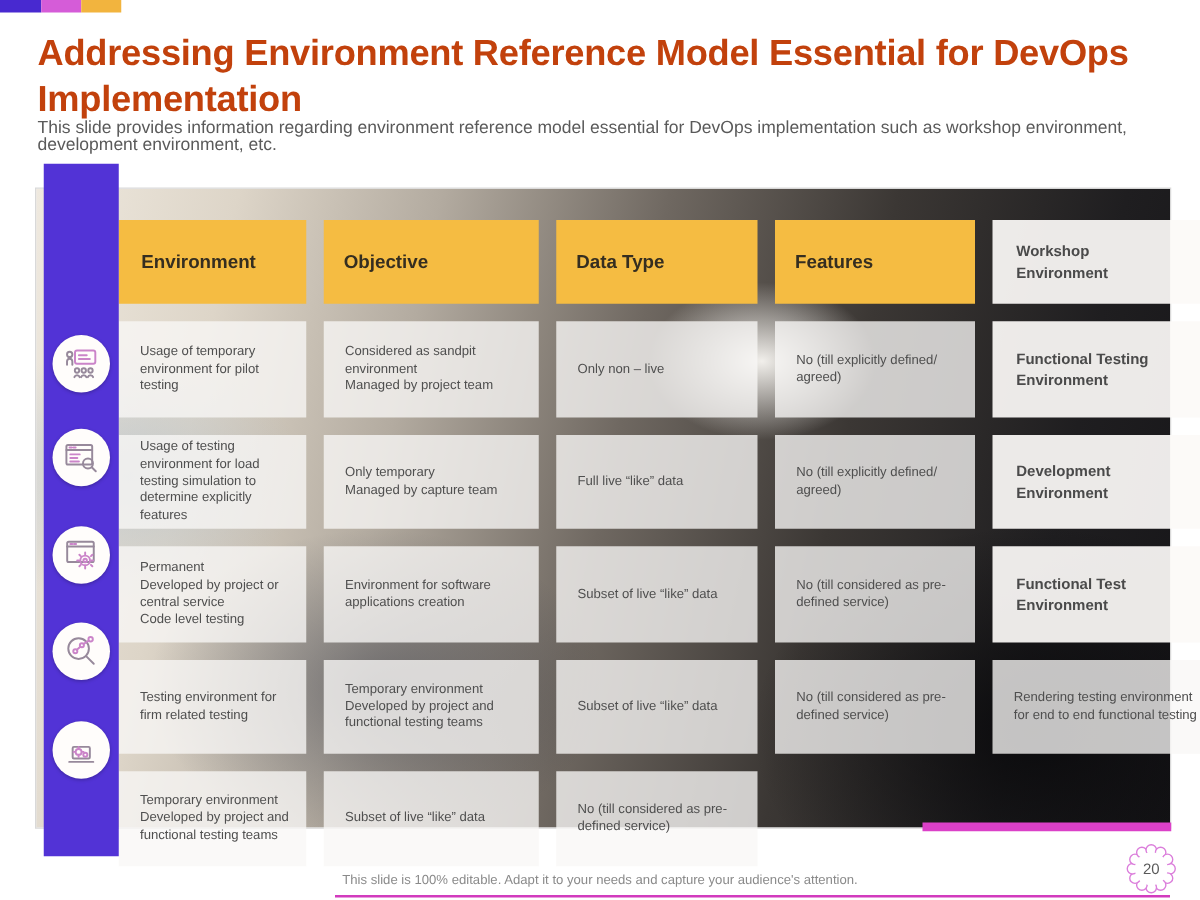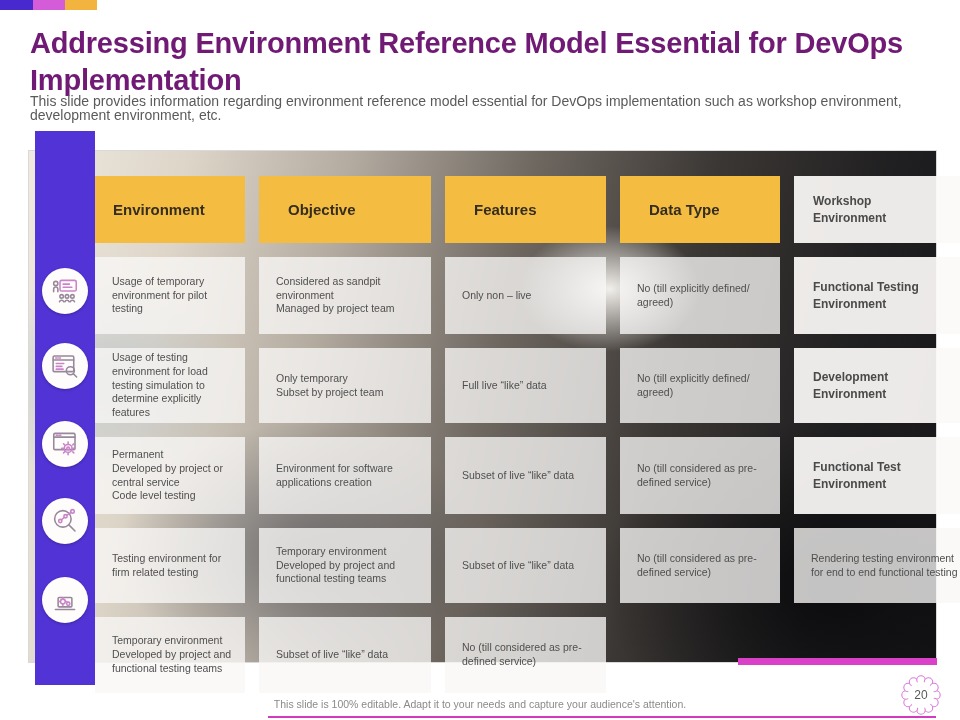--- a/index.html
+++ b/index.html
@@ -8,21 +8,21 @@
     background:#ffffff;font-family:"Liberation Sans",sans-serif;
   }
   
   .strip{position:absolute;top:0;height:10px;}
   .strip.purple{left:0;width:33px;background:#4829D0;}
   .strip.magenta{left:33px;width:32px;background:#D55CD8;}
   .strip.yellow{left:65px;width:32px;background:#F2B43E;}
 
   .title{
     position:absolute;left:30px;top:6px;width:888px;
-    font-size:29px;line-height:37px;font-weight:700;color:#701a75;
+    font-size:29px;line-height:37px;font-weight:700;color:#c2410c;
     letter-spacing:-0.2px;
   }
   .subtitle{
     position:absolute;left:30px;top:80px;width:903px;
     font-size:14px;line-height:14px;color:#5A5A5A;
   }
   .footer{
     position:absolute;left:0;top:698px;width:960px;text-align:center;
     font-size:10.5px;color:#8A8A8A;
   }
@@ -61,21 +61,21 @@
   .table{
     position:absolute;left:95px;top:176px;z-index:2;
     display:grid;
     grid-template-columns:150px 172px 161px 160px 178px;
     grid-template-rows:67px 77px 75px 77px 75px 76px;
     gap:14px;
   }
   .hcell{
     background:#F5BC42;display:flex;align-items:center;
     font-size:15px;font-weight:700;color:#352E20;
-    padding-left:29px;box-sizing:border-box;
+    padding-left:16px;box-sizing:border-box;
   }
   .hcell.first{padding-left:18px;}
   .cell{
     display:flex;align-items:center;box-sizing:border-box;
     background:rgba(248,247,246,0.78);
     font-size:10.5px;line-height:1.32;color:#4F4F4F;
     padding:6px 10px 6px 17px;
   }
   .cell.env{
     background:rgba(252,250,247,0.93);
@@ -156,36 +156,36 @@
       <circle class="icp" cx="10.3" cy="13.2" r="1.9"></circle>
       <path class="icp" d="M10.3 10.8v-.8M10.3 15.6v.8M7.9 13.2h-.8M12.7 13.2h.8"></path>
       <circle class="icp" cx="14.6" cy="15" r="1.3"></circle>
     </svg>
   </div>
 </div>
 
 <div class="table">
   <div class="hcell first">Environment</div>
   <div class="hcell">Objective</div>
+  <div class="hcell">Data Type</div>
   <div class="hcell">Features</div>
-  <div class="hcell">Data Type</div>
 
   <div class="cell env pre">Workshop
 Environment</div>
   <div class="cell">Usage of temporary environment for pilot testing</div>
   <div class="cell pre">Considered as sandpit environment
 Managed by project team</div>
   <div class="cell">Only non – live</div>
   <div class="cell">No (till explicitly defined/ agreed)</div>
 
   <div class="cell env pre">Functional Testing
 Environment</div>
   <div class="cell">Usage of testing environment for load testing simulation to determine explicitly features</div>
   <div class="cell pre">Only temporary
-Subset by project team</div>
+Managed by capture team</div>
   <div class="cell">Full live “like” data</div>
   <div class="cell">No (till explicitly defined/ agreed)</div>
 
   <div class="cell env pre">Development
 Environment</div>
   <div class="cell pre">Permanent
 Developed by project or central service
 Code level testing</div>
   <div class="cell">Environment for software applications creation</div>
   <div class="cell">Subset of live “like” data</div>

